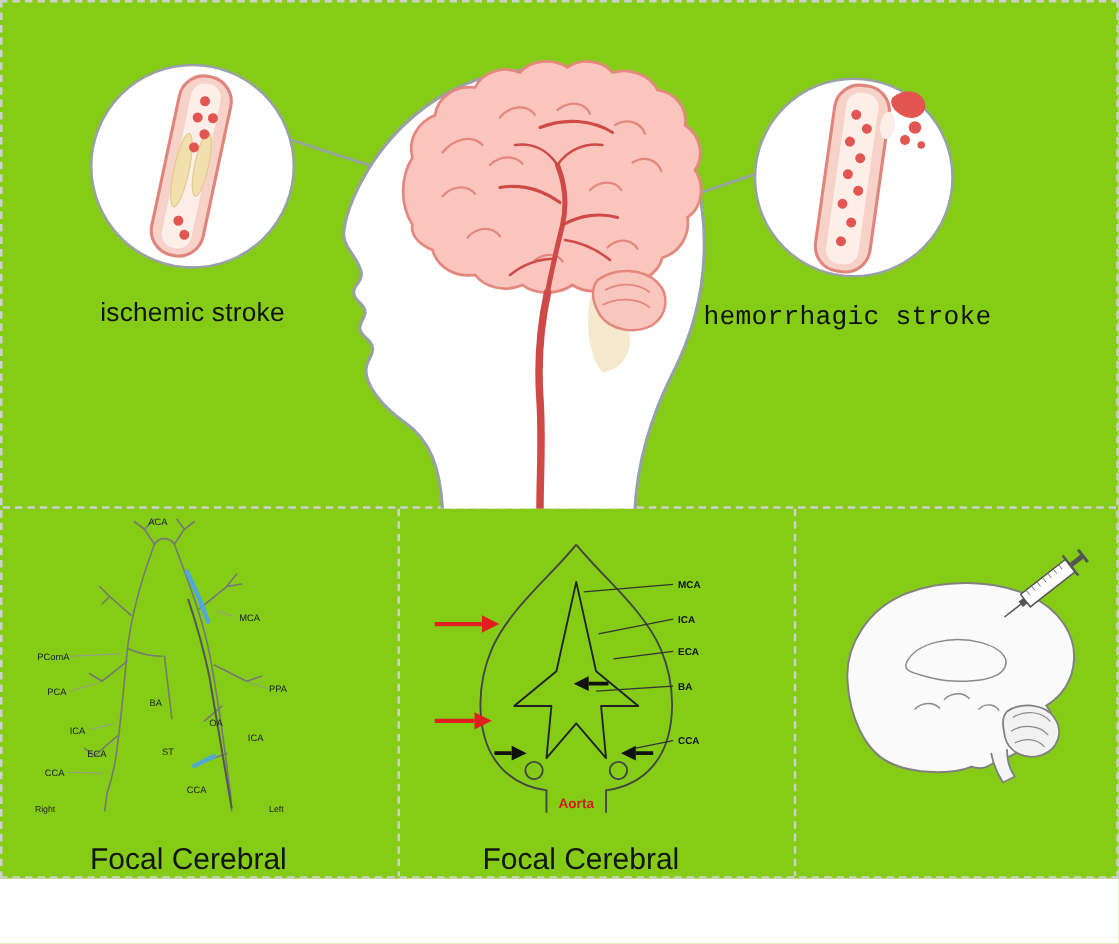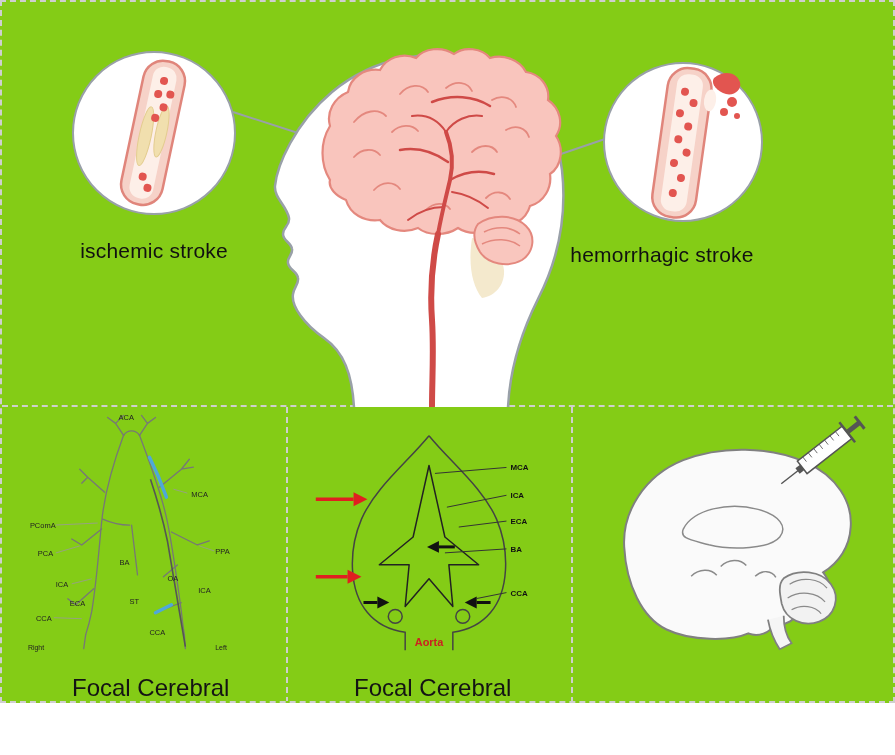--- a/index.html
+++ b/index.html
@@ -21,22 +21,22 @@
   }
   .top-art{position:absolute;left:0;top:0;}
   .stroke-label{
     position:absolute;
     font-size:21px;
     color:#111111;
     text-align:center;
     letter-spacing:.2px;
   }
   .label-ischemic{left:52px;top:237px;width:200px;}
-  .label-hemorrhagic{left:538px;top:241px;width:244px;}
-  .bottom-row{display:flex;height:346px;}
+  .label-hemorrhagic{left:554px;top:241px;width:244px;font-family:Liberation Mono, monospace;}
+  .bottom-row{display:flex;height:346px;gap:32px;}
   .panel{box-sizing:border-box;display:flex;flex-direction:column;}
   .panel-divided{border-left:2px dashed #cfcfcf;}
   .p1{width:284px;}
   .p2{width:285px;}
   .p3{flex:1;}
   .panel svg{display:block;}
   .caption{
     font-size:24px;
     line-height:1.42;
     color:#141414;

